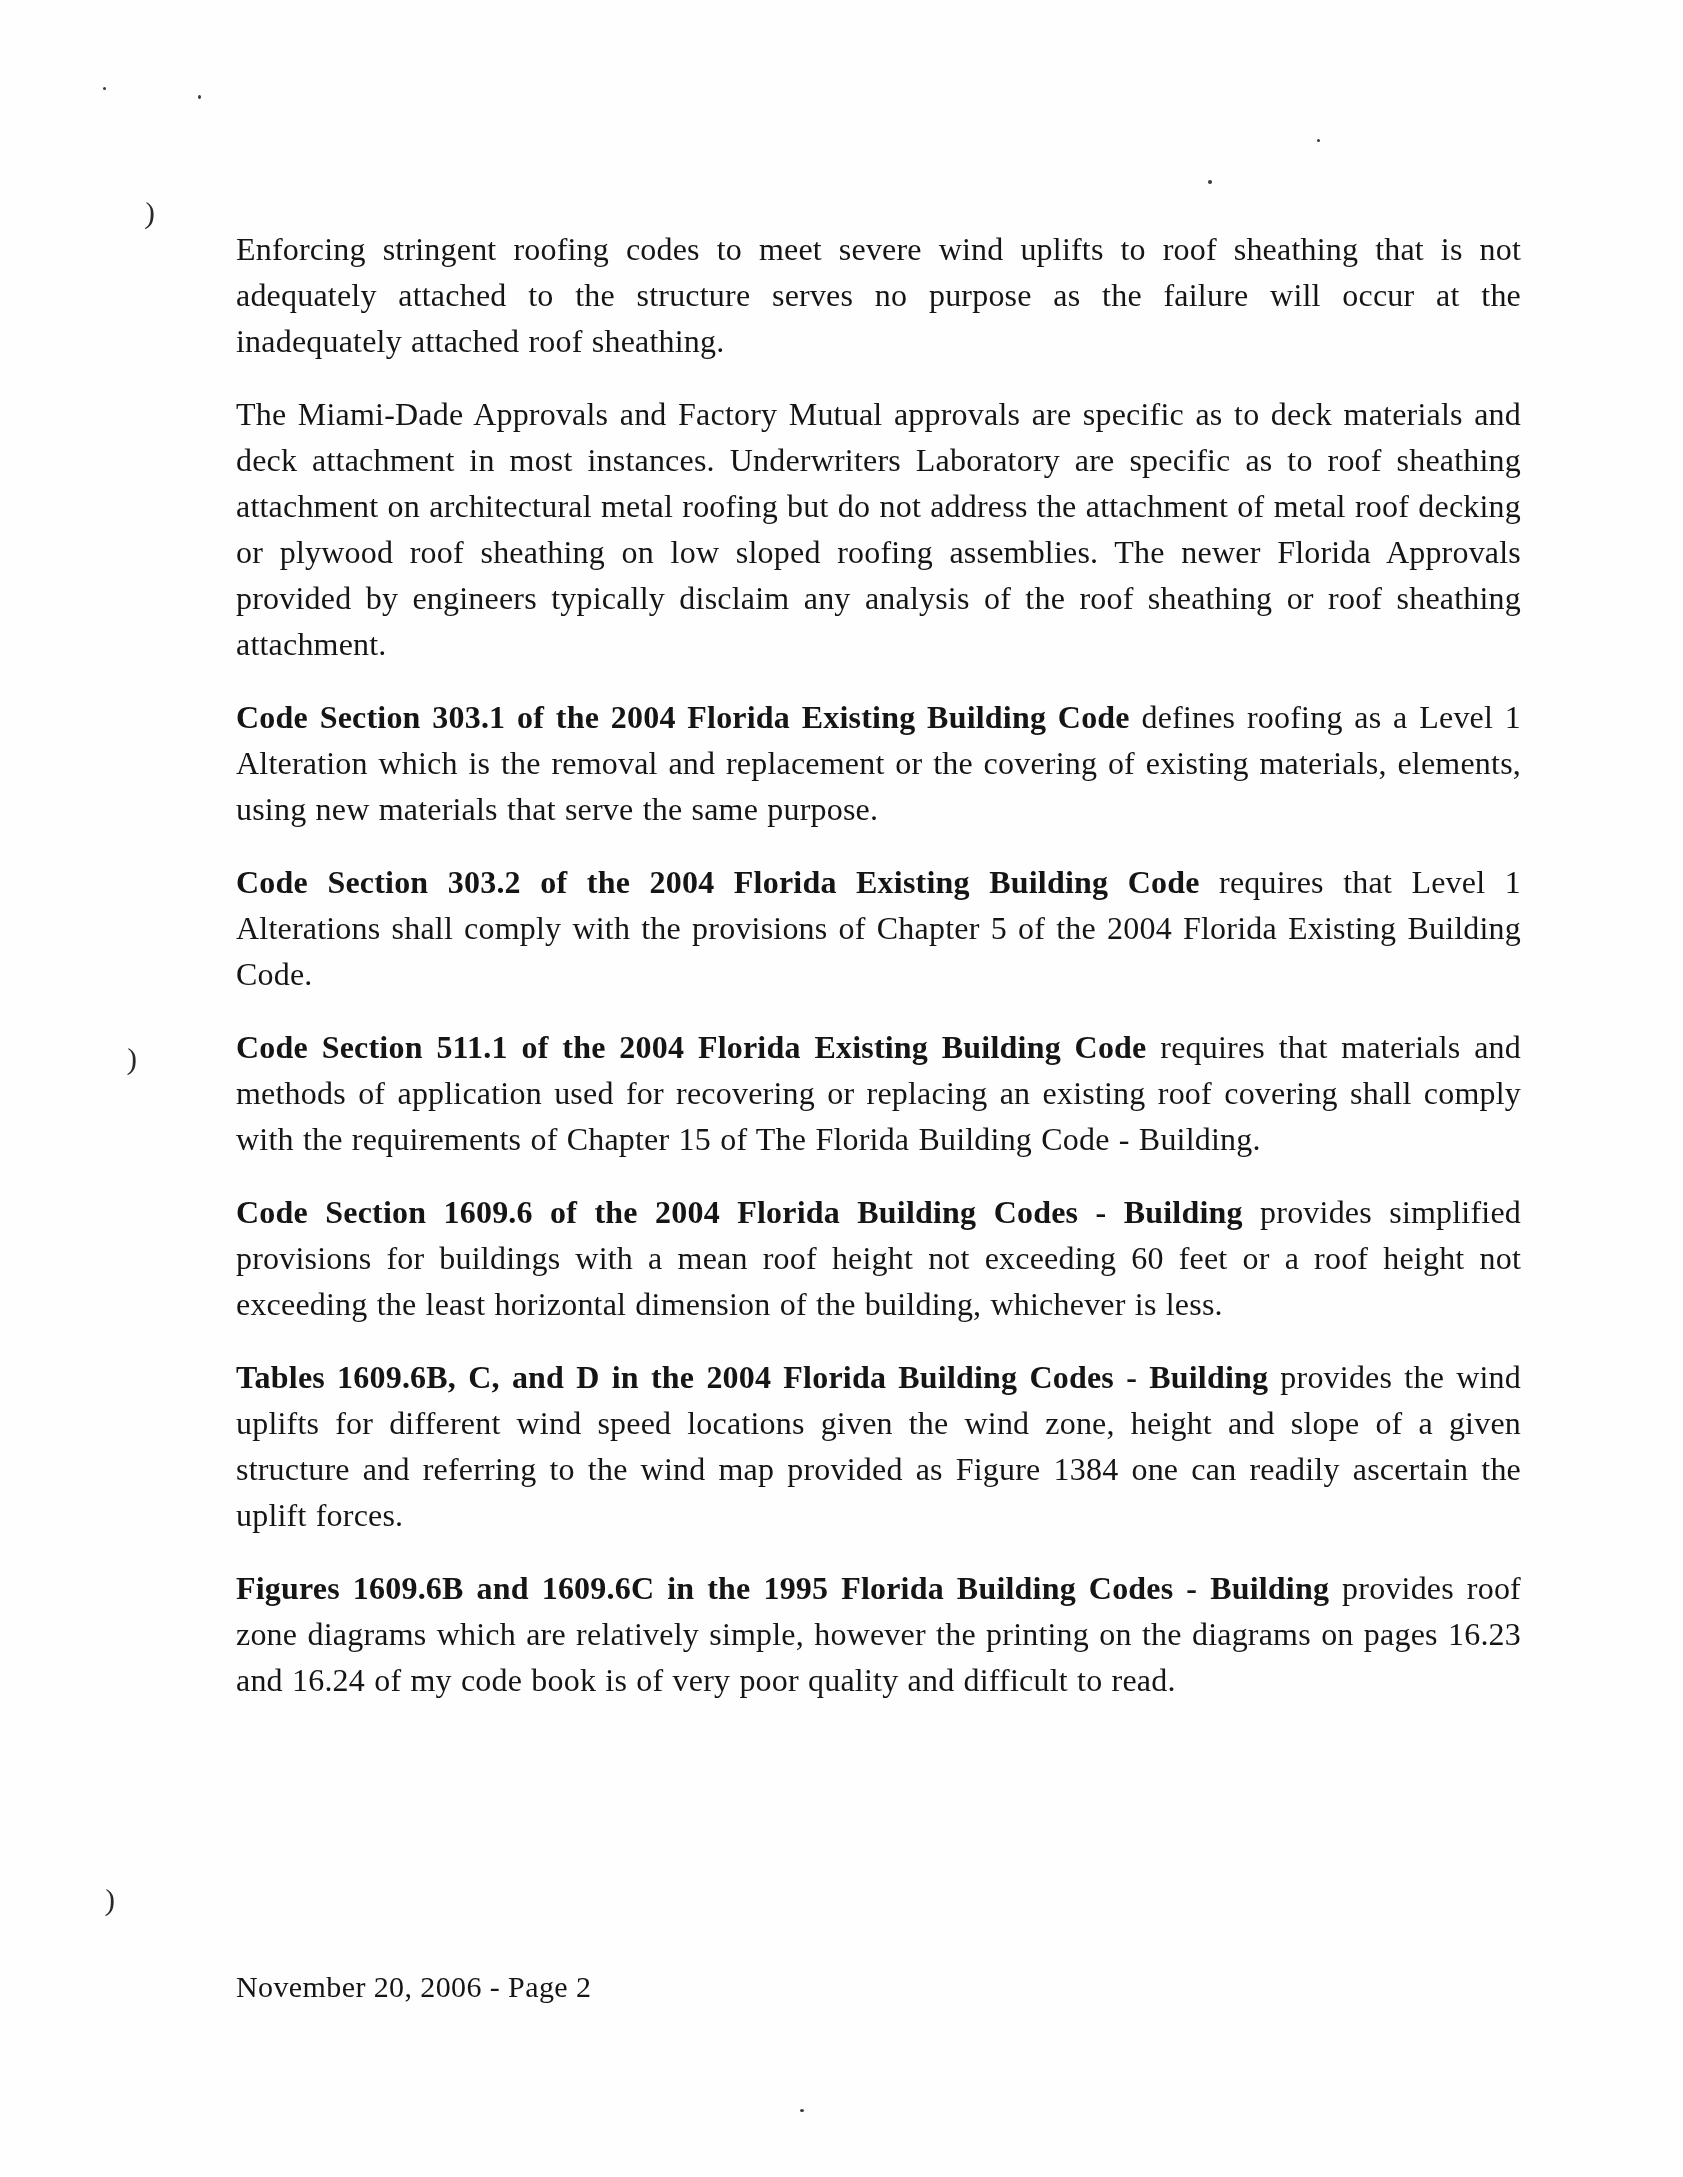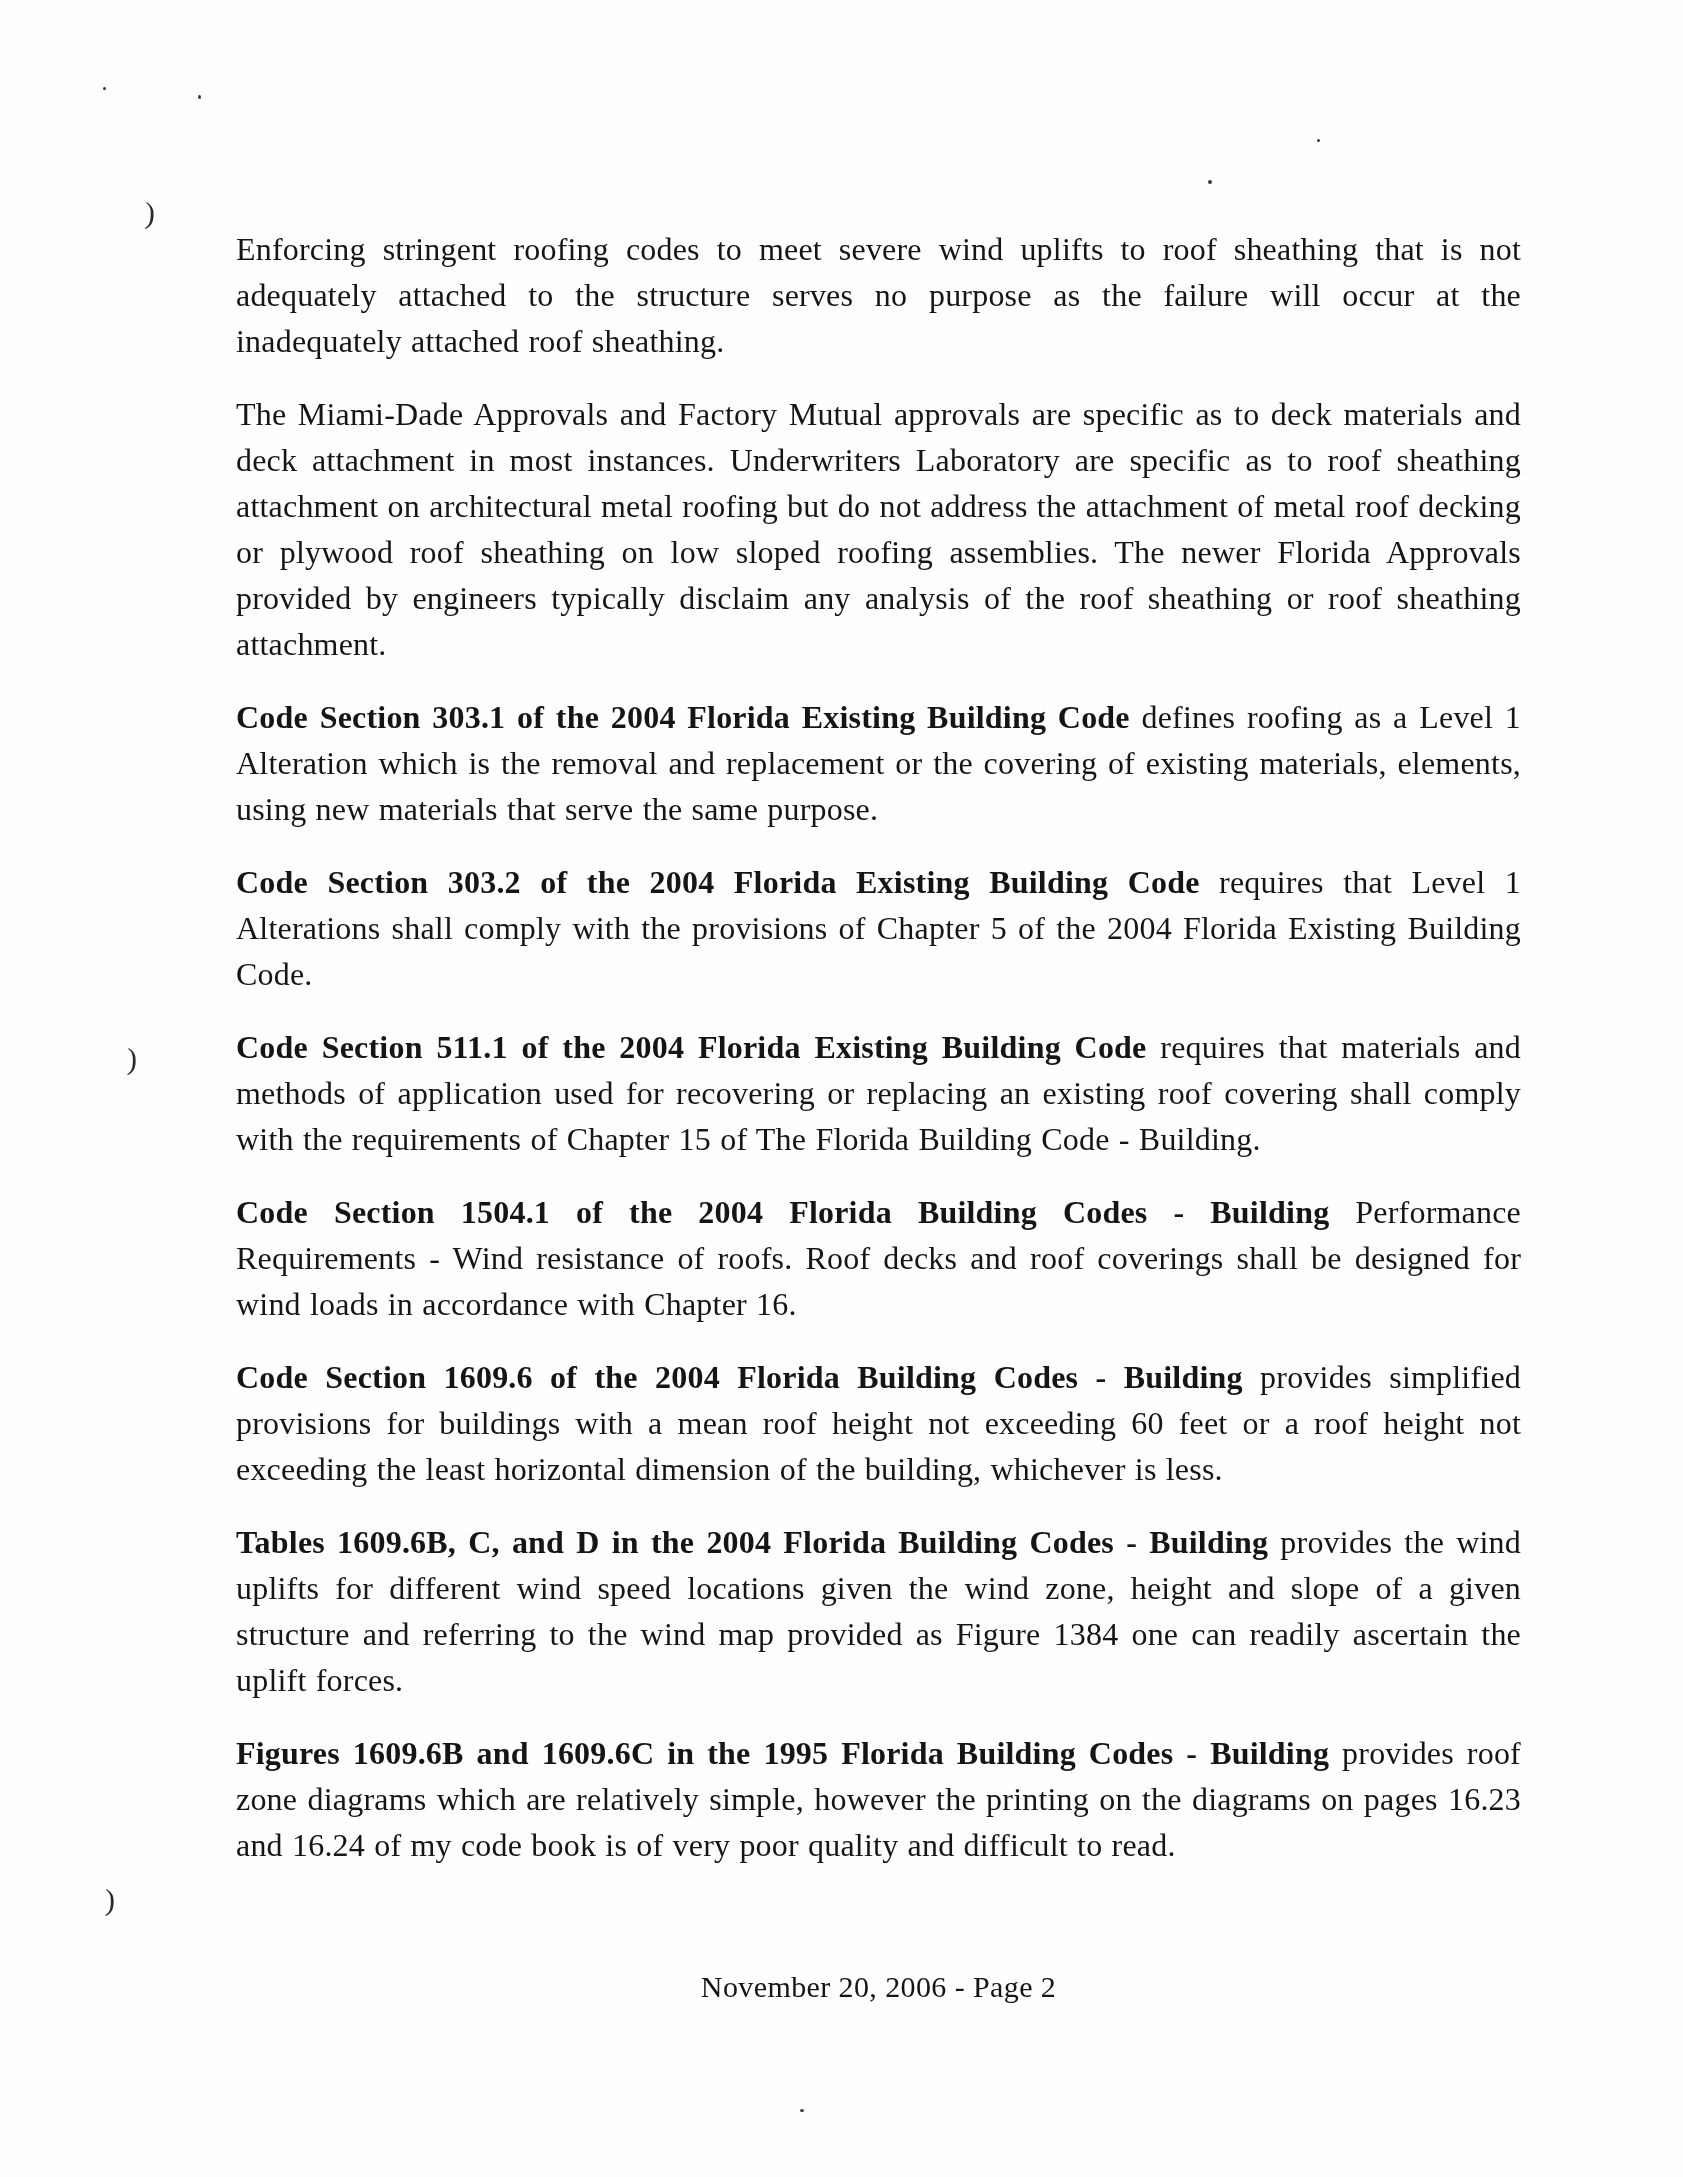--- a/index.html
+++ b/index.html
@@ -36,21 +36,21 @@
   }
   .para .lead {
     font-weight: bold;
     margin-top: 28px;
   }
   .footer-line {
     position: absolute;
     top: 1970px;
     left: 236px;
     width: 1285px;
-    text-align: center;
+    text-align: left;
     font-size: 30px;
     letter-spacing: 0.4px;
   }
   .artifact {
     position: absolute;
     color: #2a2a2a;
     font-size: 30px;
     font-family: "Liberation Serif", serif;
   }
   .artifact.a1 { left: 145px; top: 196px; transform: rotate(3deg); }
@@ -97,23 +97,20 @@
     </p>
 
     <p class="para">
       <span class="lead">Code Section 303.2 of the 2004 Florida Existing Building Code</span><span> requires that Level 1 Alterations shall comply with the provisions of Chapter 5 of the 2004 Florida Existing Building Code.</span>
     </p>
 
     <p class="para">
       <span class="lead">Code Section 511.1 of the 2004 Florida Existing Building Code</span><span> requires that materials and methods of application used for recovering or replacing an existing roof covering shall comply with the requirements of Chapter 15 of The Florida Building Code - Building.</span>
     </p>
 
-    <p class="para">
-      <span class="lead">Code Section 1504.1 of the 2004 Florida Building Codes - Building</span><span> Performance Requirements - Wind resistance of roofs. Roof decks and roof coverings shall be designed for wind loads in accordance with Chapter 16.</span>
-    </p>
 
     <p class="para">
       <span class="lead">Code Section 1609.6 of the 2004 Florida Building Codes - Building</span><span> provides simplified provisions for buildings with a mean roof height not exceeding 60 feet or a roof height not exceeding the least horizontal dimension of the building, whichever is less.</span>
     </p>
 
     <p class="para">
       <span class="lead">Tables 1609.6B, C, and D in the 2004 Florida Building Codes - Building</span><span> provides the wind uplifts for different wind speed locations given the wind zone, height and slope of a given structure and referring to the wind map provided as Figure 1384 one can readily ascertain the uplift forces.</span>
     </p>
 
     <p class="para">

